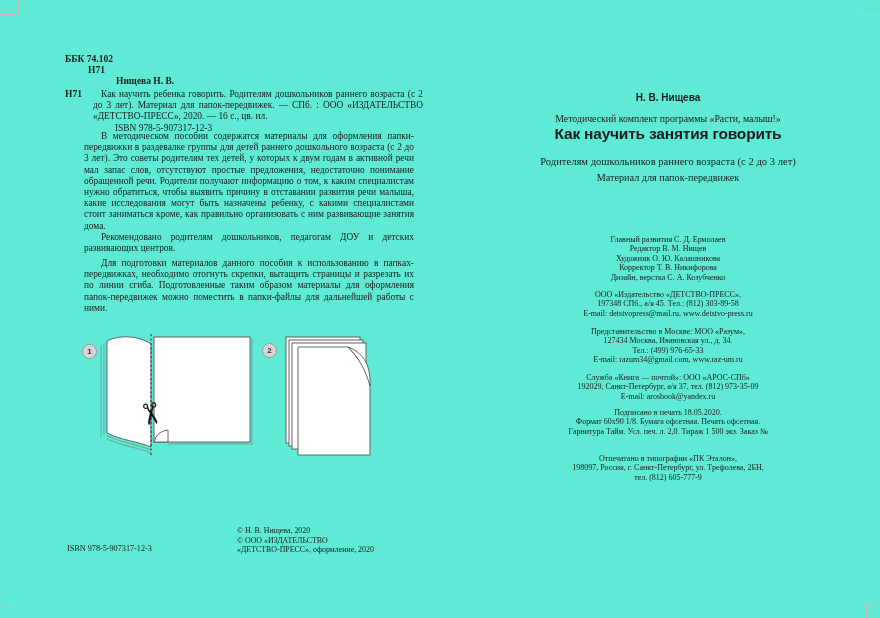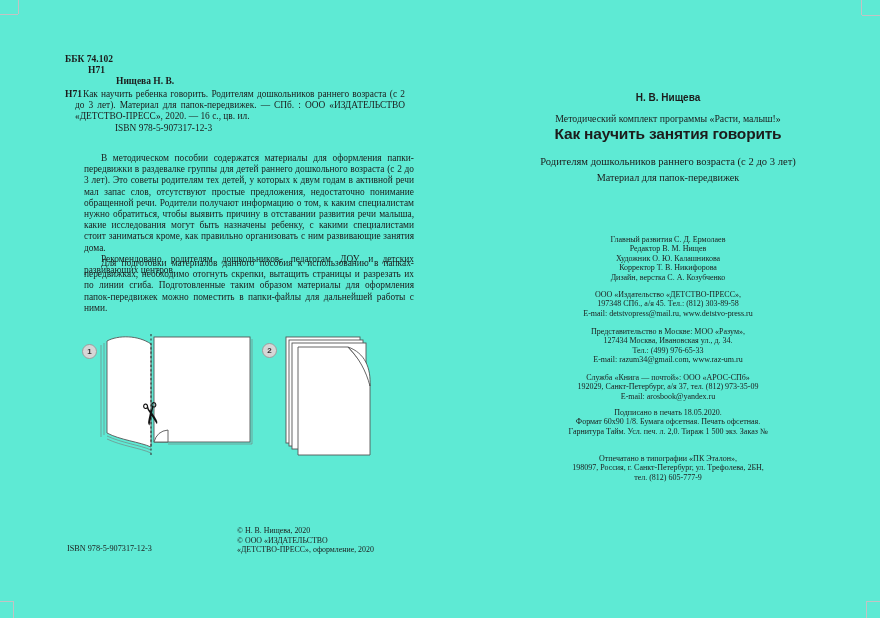--- a/index.html
+++ b/index.html
@@ -7,21 +7,21 @@
     position:relative;width:880px;height:618px;background:#5eead4;
     font-family:"Liberation Serif", serif;color:#1c1c1c;overflow:hidden;
   }
   .abs{position:absolute;}
   
   .mark{position:absolute;background:#c3c3c3;}
   
   .bib{font-size:9.5px;line-height:11px;font-weight:bold;}
   .entry-wrap{position:absolute;left:65px;top:89px;width:350px;}
   .entry-code{position:absolute;left:0;top:0;font-weight:bold;font-size:9.5px;}
-  .entry-text{margin-left:10px;width:330px;font-size:9.4px;line-height:11.2px;text-align:justify;text-indent:8px;}
+  .entry-text{margin-left:28px;width:330px;font-size:9.4px;line-height:11.2px;text-align:justify;text-indent:8px;}
   .entry-isbn{margin-left:50px;font-size:9.4px;line-height:11.2px;}
   .annot{position:absolute;left:84px;width:330px;font-size:9.4px;line-height:11.2px;text-align:justify;}
   .annot p{margin:0;text-indent:17px;}
   .figures .numcircle{
     display:inline-block;width:13px;height:13px;border-radius:50%;
     background:#d6d6d6;border:1px solid #9d9d9d;color:#333;
     font-family:"Liberation Sans",sans-serif;font-size:8px;font-weight:bold;
     text-align:center;line-height:13px;
   }
   .footer-isbn{font-size:8.2px;}
@@ -56,21 +56,21 @@
   <div class="abs bib" style="left:65px;top:54px;">ББК 74.102</div>
   <div class="abs bib" style="left:88px;top:65px;">Н71</div>
   <div class="abs bib" style="left:88px;top:76px;margin-left:28px;">Нищева Н. В.</div>
 
   <div class="entry-wrap">
     <span class="entry-code">Н71</span>
     <div class="entry-text">Как научить ребенка говорить. Родителям дошкольников раннего возраста (с 2 до 3 лет). Материал для папок-передвижек. — СПб. : ООО «ИЗДАТЕЛЬСТВО «ДЕТСТВО-ПРЕСС», 2020. — 16 с., цв. ил.</div>
     <div class="entry-isbn">ISBN 978-5-907317-12-3</div>
   </div>
 
-  <div class="annot" style="top:153px;">
+  <div class="annot" style="top:131px;">
     <p>В методическом пособии содержатся материалы для оформления папки-передвижки в раздевалке группы для детей раннего дошкольного возраста (с 2 до 3 лет). Это советы родителям тех детей, у которых к двум годам в активной речи мал запас слов, отсутствуют простые предложения, недостаточно понимание обращенной речи. Родители получают информацию о том, к каким специалистам нужно обратиться, чтобы выявить причину в отставании развития речи малыша, какие исследования могут быть назначены ребенку, с какими специалистами стоит заниматься кроме, как правильно организовать с ним развивающие занятия дома.</p>
     <p>Рекомендовано родителям дошкольников, педагогам ДОУ и детских развивающих центров.</p>
   </div>
 
   <div class="annot" style="top:258px;">
     <p>Для подготовки материалов данного пособия к использованию в папках-передвижках, необходимо отогнуть скрепки, вытащить страницы и разрезать их по линии сгиба. Подготовленные таким образом материалы для оформления папок-передвижек можно поместить в папки-файлы для дальнейшей работы с ними.</p>
   </div>
 
   <div class="figures">
     <span class="abs numcircle figures" style="left:82px;top:344px;"><span>1</span></span>

